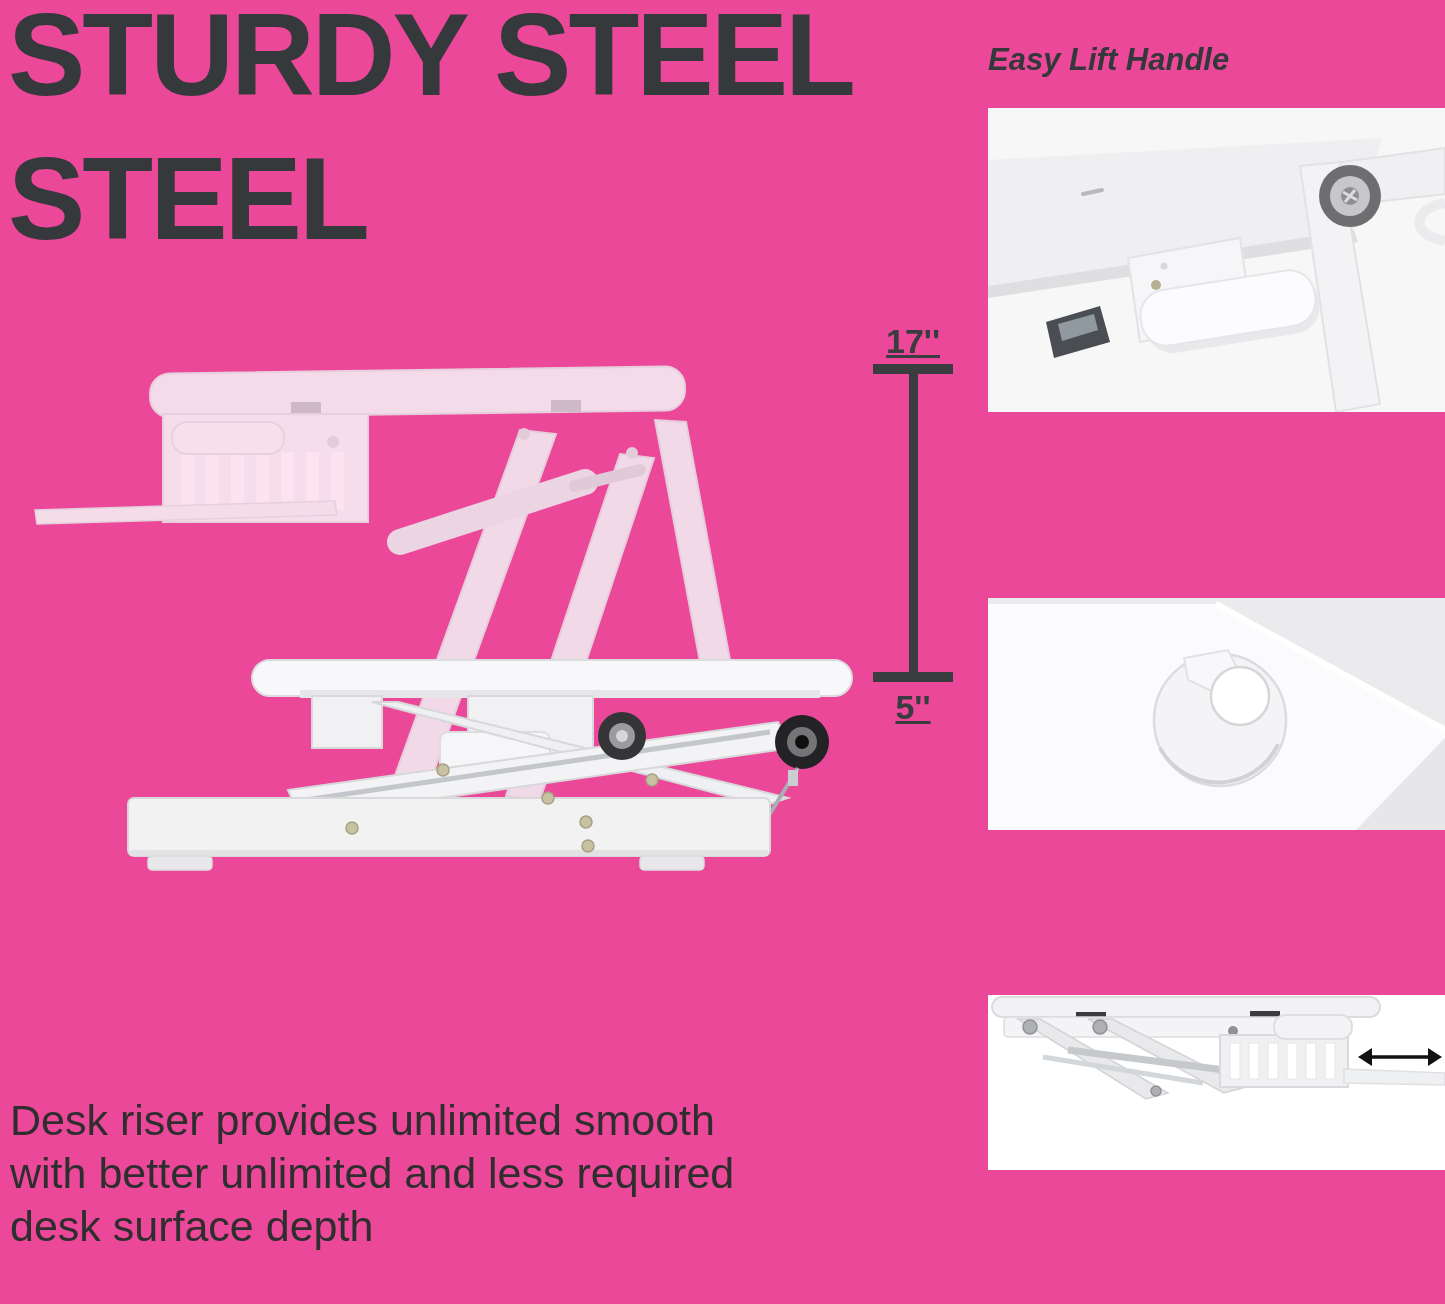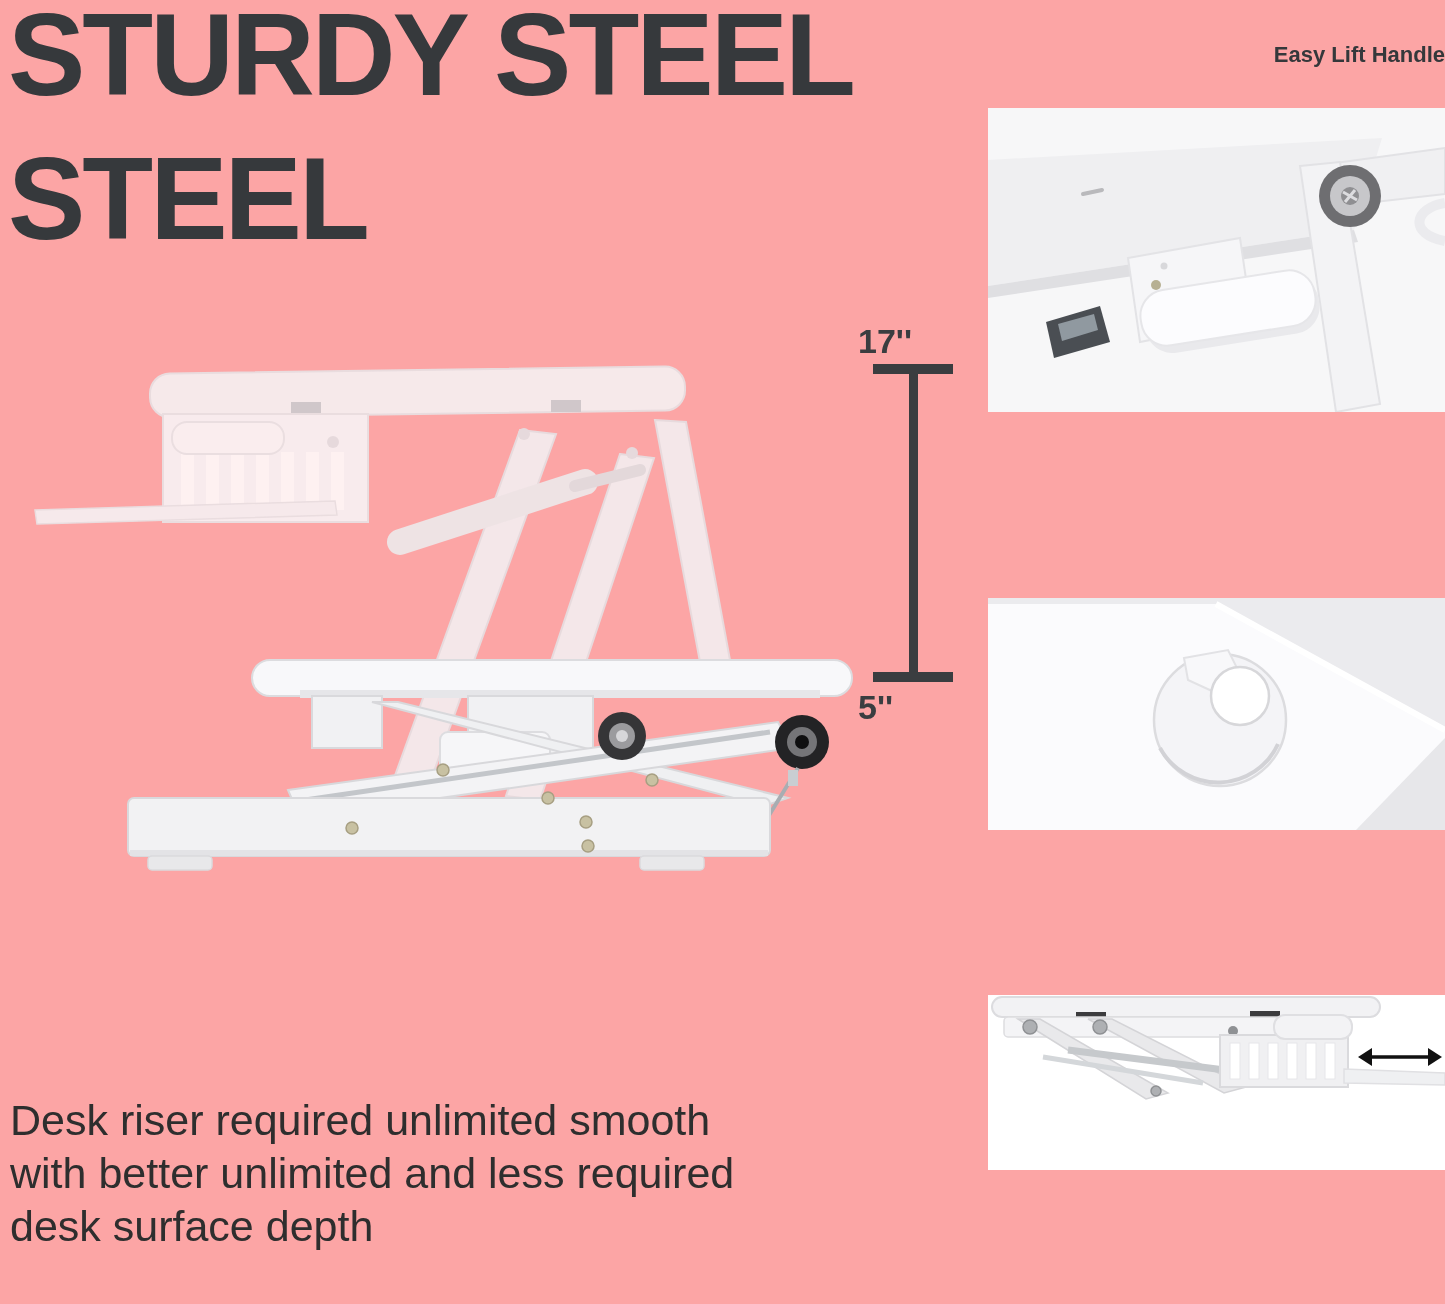--- a/index.html
+++ b/index.html
@@ -1,30 +1,30 @@
 <!DOCTYPE html>
 <html><head>
 <meta charset="utf-8">
 <style>
   html,body{margin:0;padding:0;background:#ffffff;}
   .canvas{
-    position:relative;width:1445px;height:1304px;background:#fca5a5;
+    position:relative;width:1445px;height:1304px;background:#ec4899;
     font-family:"Liberation Sans", sans-serif;overflow:hidden;
   }
   .abs{position:absolute;}
   .heading{
     left:8px;top:-16px;color:#36393c;font-weight:bold;
     font-size:116px;line-height:1.24;letter-spacing:-3px;white-space:nowrap;
   }
   .callout-title{
-    left:988px;width:457px;text-align:right;color:#35383b;
-    font-weight:bold;font-size:22px;white-space:nowrap;
+    left:988px;width:457px;text-align:left;color:#35383b;
+    font-weight:bold;font-size:31px;white-space:nowrap;font-style:italic;
   }
   .measure-label{
-    color:#3a3d40;font-weight:bold;font-size:34px;text-align:left;width:110px;
+    color:#3a3d40;font-weight:bold;font-size:34px;text-align:center;width:110px;text-decoration:underline;
   }
   .bar{background:#3a3d40;}
   .para{
     left:10px;top:1094px;color:#2e2e2e;font-size:43px;line-height:53px;
     white-space:nowrap;
   }
   svg{display:block;}
 </style>
 </head>
 <body>
@@ -202,18 +202,18 @@
     <polygon points="356,74 457,78 457,90 356,88" fill="#eff0f2" stroke="#e0e0e3" stroke-width="1.5"></polygon>
 
     <g fill="#111111" stroke="none">
       <path d="M380,62 L444,62" stroke="#111111" stroke-width="3.5"></path>
       <polygon points="384,53 370,62 384,71"></polygon>
       <polygon points="440,53 454,62 440,71"></polygon>
     </g>
   </svg>
 
   <div class="abs para">
-    <div>Desk riser required unlimited smooth</div>
+    <div>Desk riser provides unlimited smooth</div>
     <div>with better unlimited and less required</div>
     <div>desk surface depth</div>
   </div>
 
 </div>
 
 </body></html>

